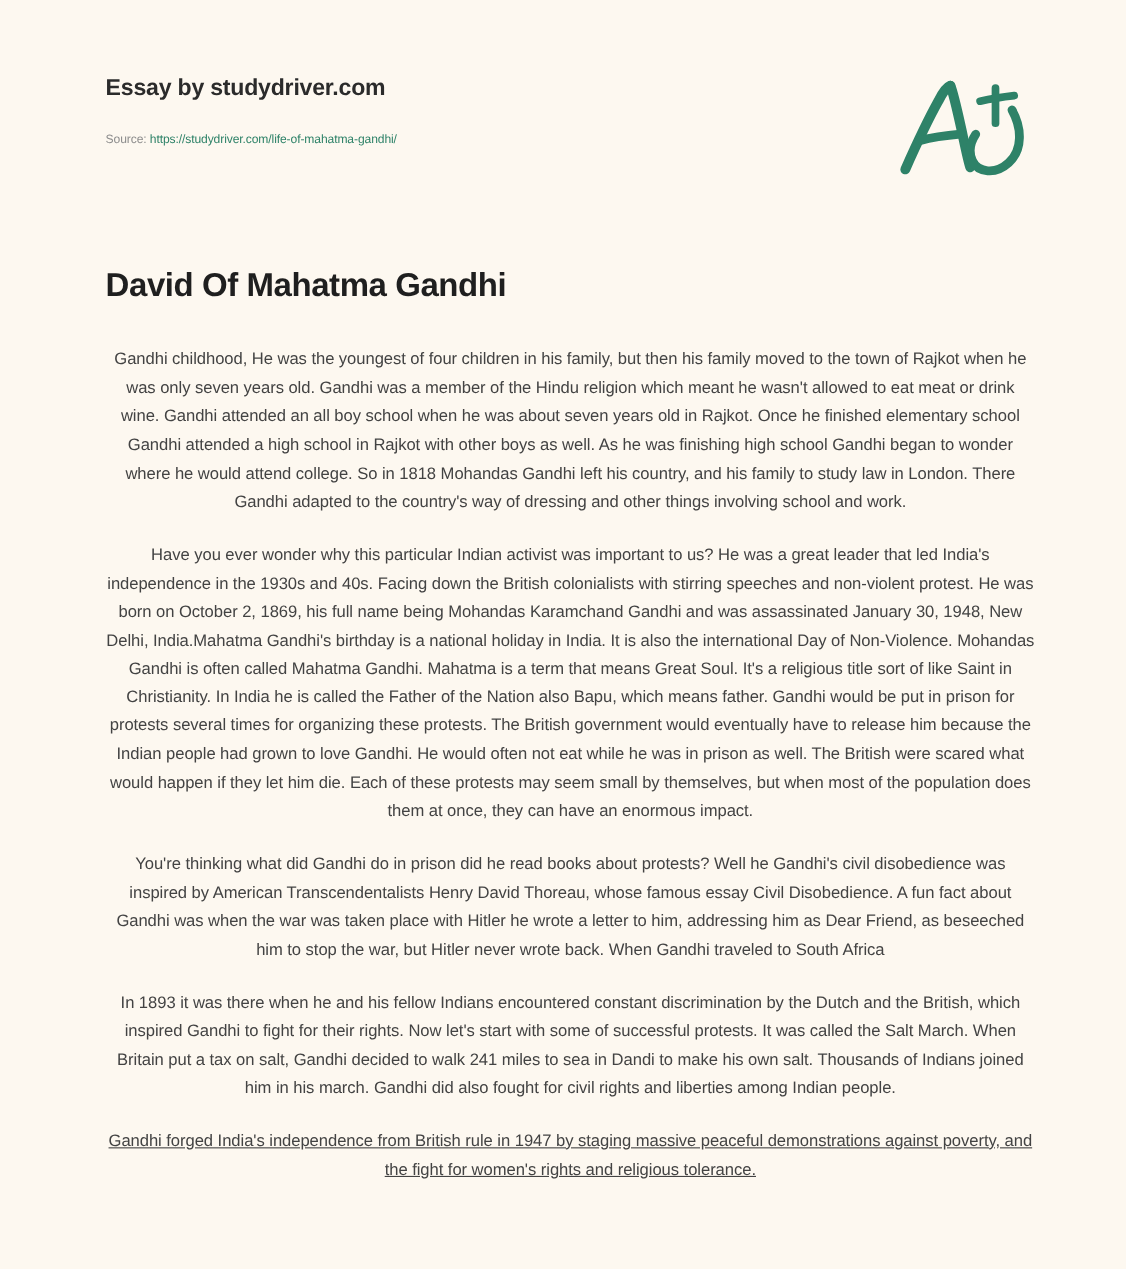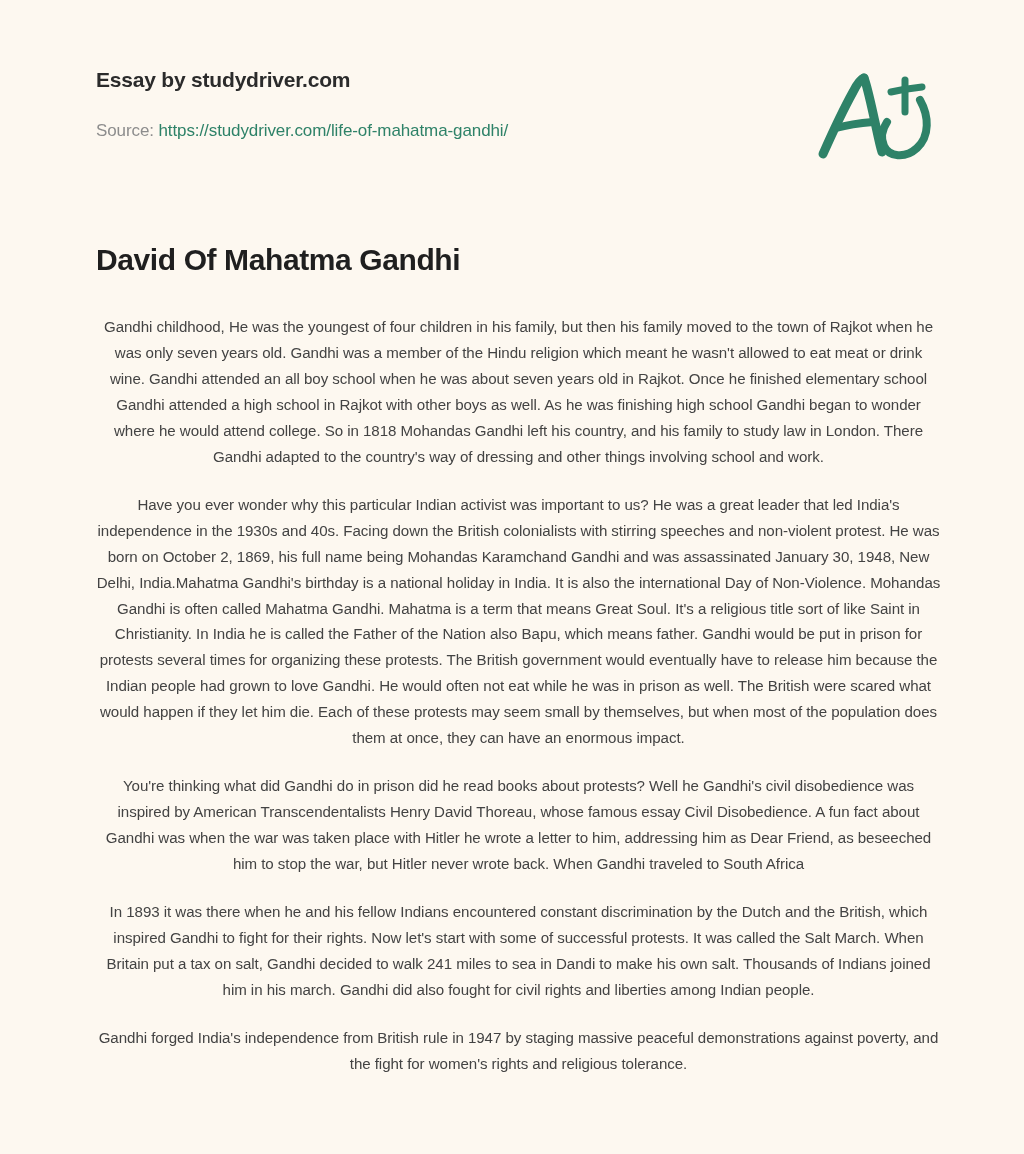--- a/index.html
+++ b/index.html
@@ -39,21 +39,21 @@
     font-size: 21px;
     font-weight: bold;
     color: #2b2b2b;
     letter-spacing: -0.2px;
   }
 
   .source-line {
     position: absolute;
     left: 96px;
     top: 121px;
-    font-size: 17px;
+    font-size: 11px;
     color: #8d8d8d;
     letter-spacing: -0.1px;
     white-space: nowrap;
   }
   .source-label {
     color: #8d8d8d;
   }
   .source-url {
     color: #2e8268;
     text-decoration: none;
@@ -94,20 +94,21 @@
     font-size: 15.1px;
     line-height: 1.72;
     color: #434343;
     text-align: center;
     letter-spacing: -0.05px;
   }
   .article-body p.gap-after {
   }
   .article-body p:last-child {
     margin-bottom: 0;
+    text-decoration: underline;
   }
 </style>
 </head>
 <body>
 
 <div class="page">
 
   <div class="header">
 
     <div class="byline">Essay by studydriver.com</div>

